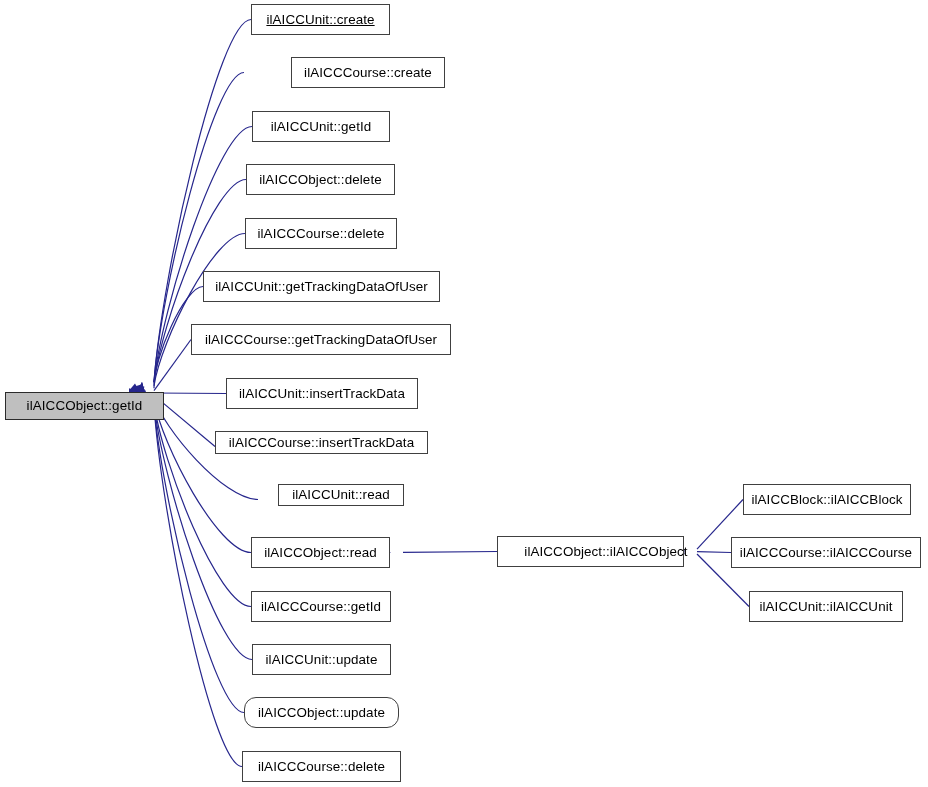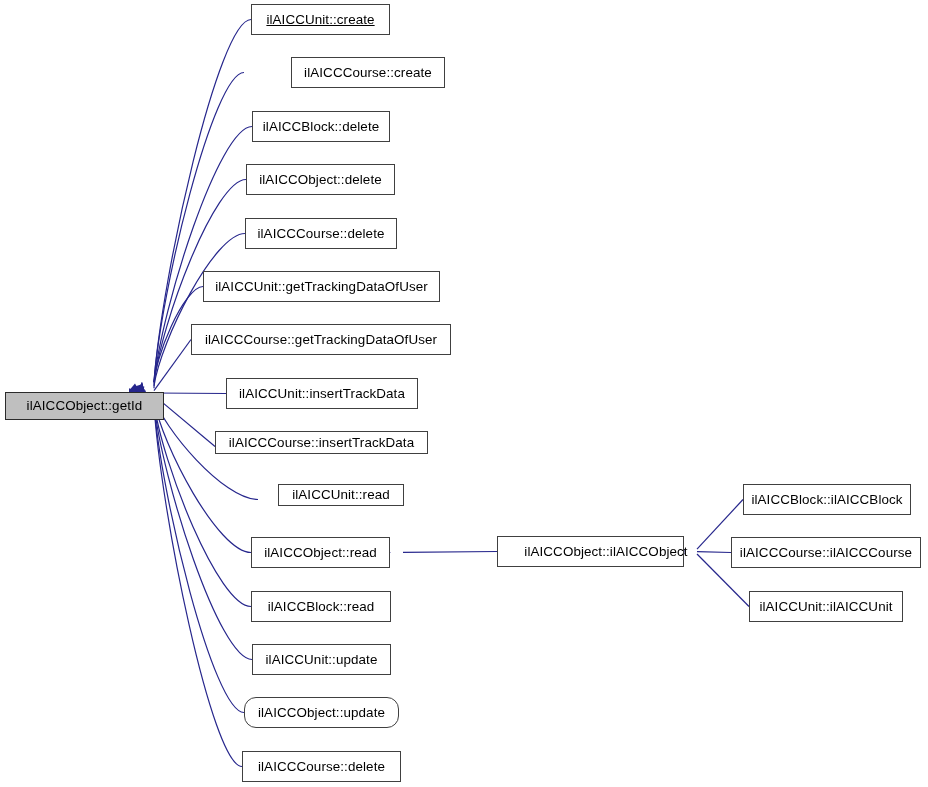--- a/index.html
+++ b/index.html
@@ -95,21 +95,21 @@
       <div class="node root" style="left: 5px; top: 392px; width: 159px; height: 28px;">
         <span class="node-label">ilAICCObject::getId</span>
       </div>
       <div class="node" style="left: 251px; top: 4px; width: 139px; height: 31px; text-decoration: underline;">
         <span class="node-label">ilAICCUnit::create</span>
       </div>
       <div class="node" style="left: 244px; top: 57px; width: 154px; height: 31px; margin-left: 47px;">
         <span class="node-label">ilAICCCourse::create</span>
       </div>
       <div class="node" style="left: 252px; top: 111px; width: 138px; height: 31px;">
-        <span class="node-label">ilAICCBlock::delete</span>
+        <span class="node-label">ilAICCUnit::getId</span>
       </div>
       <div class="node" style="left: 246px; top: 164px; width: 149px; height: 31px;">
         <span class="node-label">ilAICCObject::delete</span>
       </div>
       <div class="node" style="left: 245px; top: 218px; width: 152px; height: 31px;">
         <span class="node-label">ilAICCCourse::delete</span>
       </div>
       <div class="node" style="left: 203px; top: 271px; width: 237px; height: 31px;">
         <span class="node-label">ilAICCUnit::getTrackingDataOfUser</span>
       </div>
@@ -122,21 +122,21 @@
       <div class="node" style="left: 215px; top: 431px; width: 213px; height: 23px;">
         <span class="node-label">ilAICCCourse::insertTrackData</span>
       </div>
       <div class="node" style="left: 258px; top: 484px; width: 126px; height: 22px; margin-left: 20px;">
         <span class="node-label">ilAICCUnit::read</span>
       </div>
       <div class="node" style="left: 251px; top: 537px; width: 139px; height: 31px;">
         <span class="node-label">ilAICCObject::read</span>
       </div>
       <div class="node" style="left: 251px; top: 591px; width: 140px; height: 31px;">
-        <span class="node-label">ilAICCBlock::read</span>
+        <span class="node-label">ilAICCCourse::getId</span>
       </div>
       <div class="node" style="left: 252px; top: 644px; width: 139px; height: 31px;">
         <span class="node-label">ilAICCUnit::update</span>
       </div>
       <div class="node" style="left: 244px; top: 697px; width: 155px; height: 31px; border-radius: 12px;">
         <span class="node-label">ilAICCObject::update</span>
       </div>
       <div class="node" style="left: 242px; top: 751px; width: 159px; height: 31px;">
         <span class="node-label">ilAICCCourse::delete</span>
       </div>

